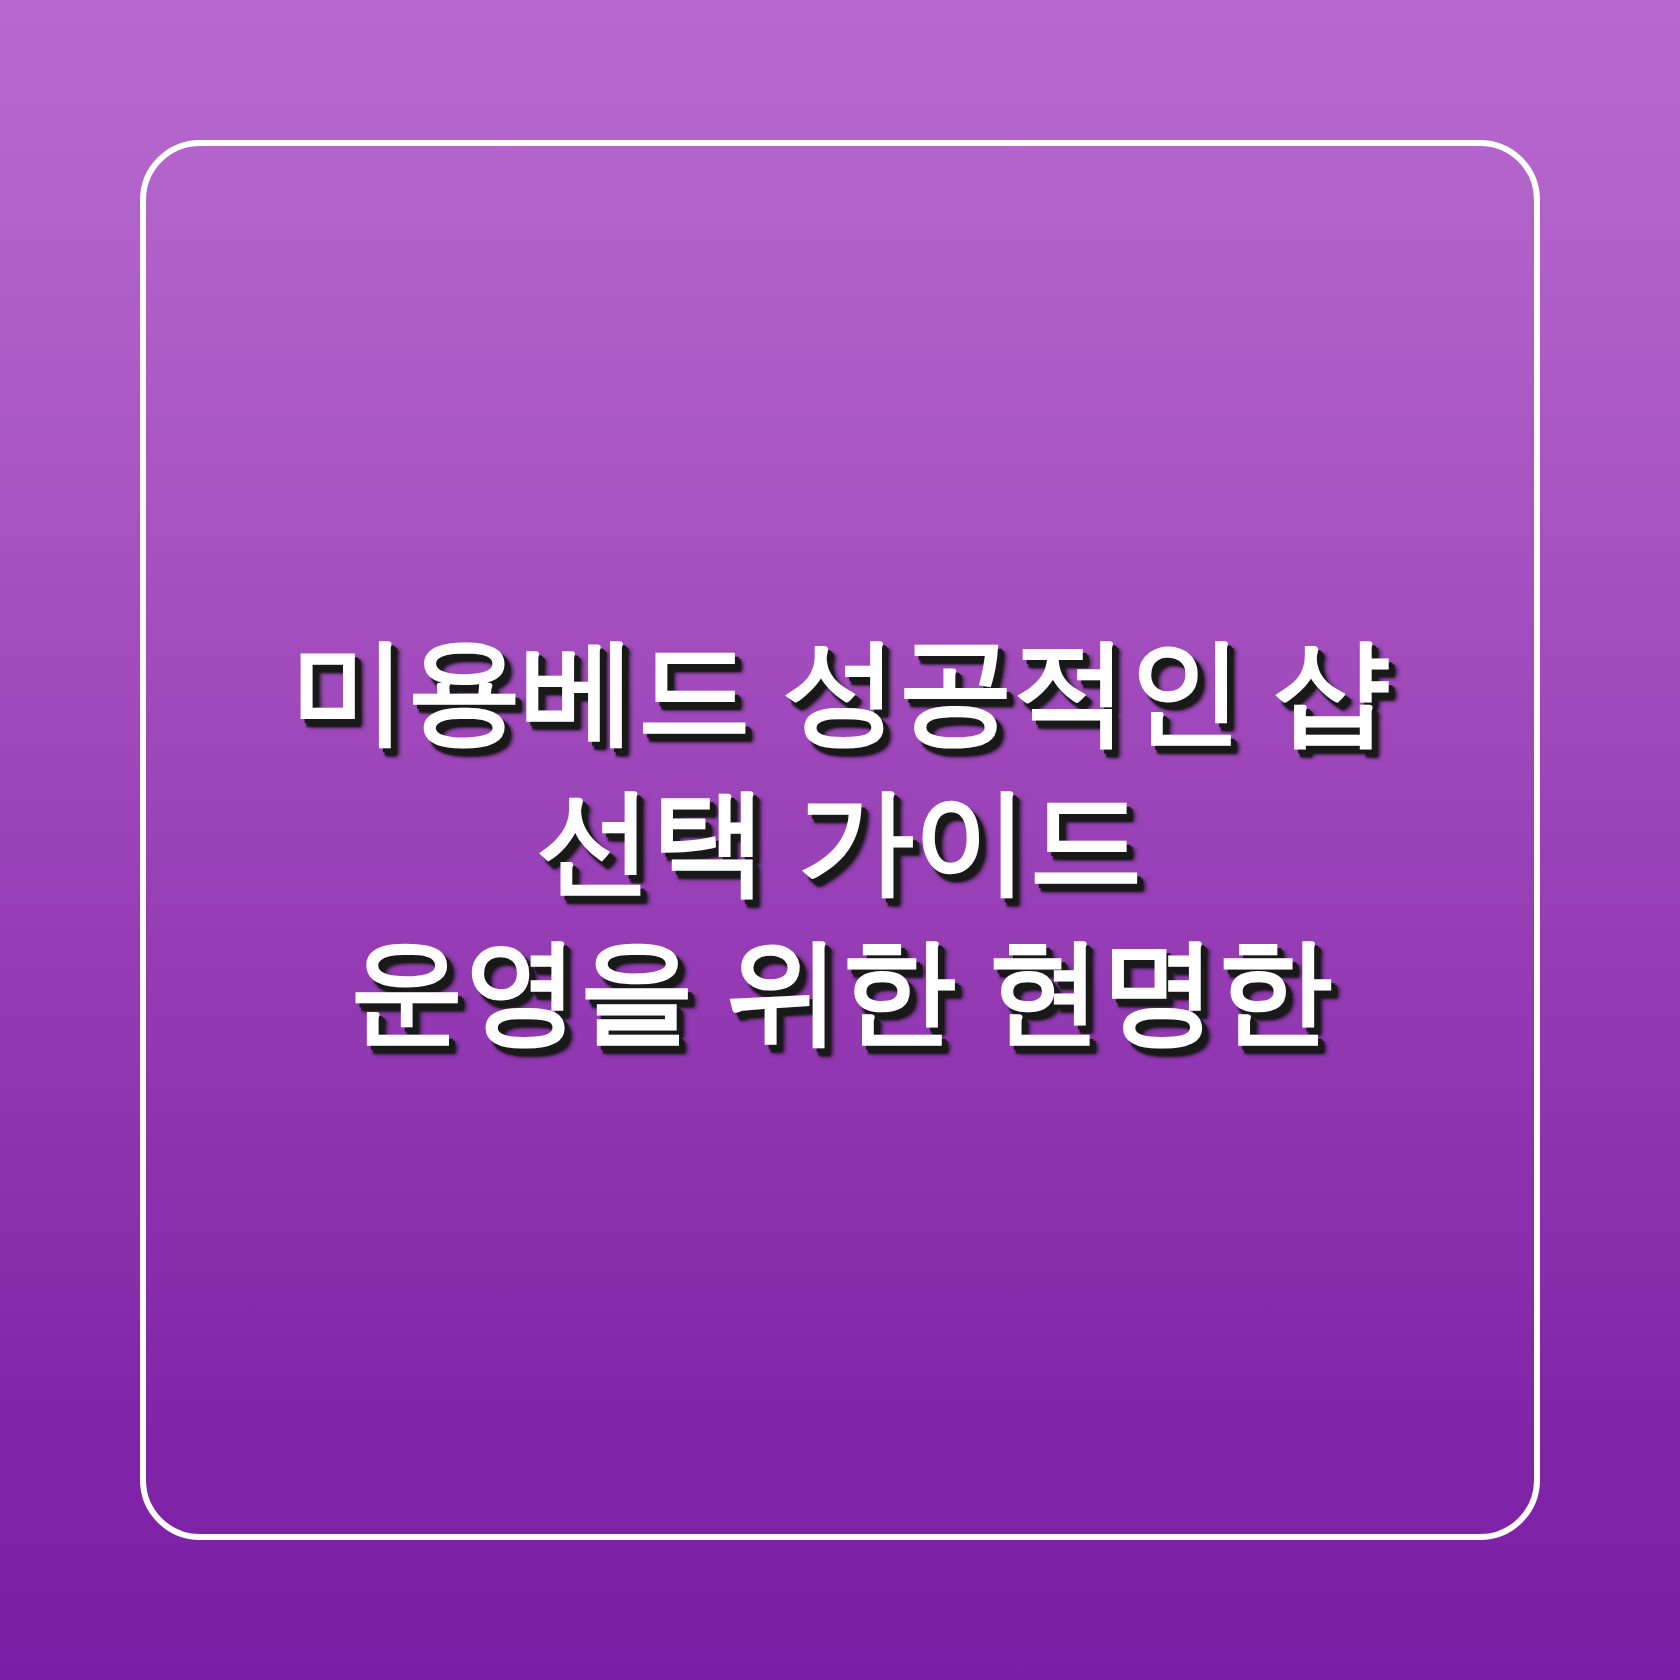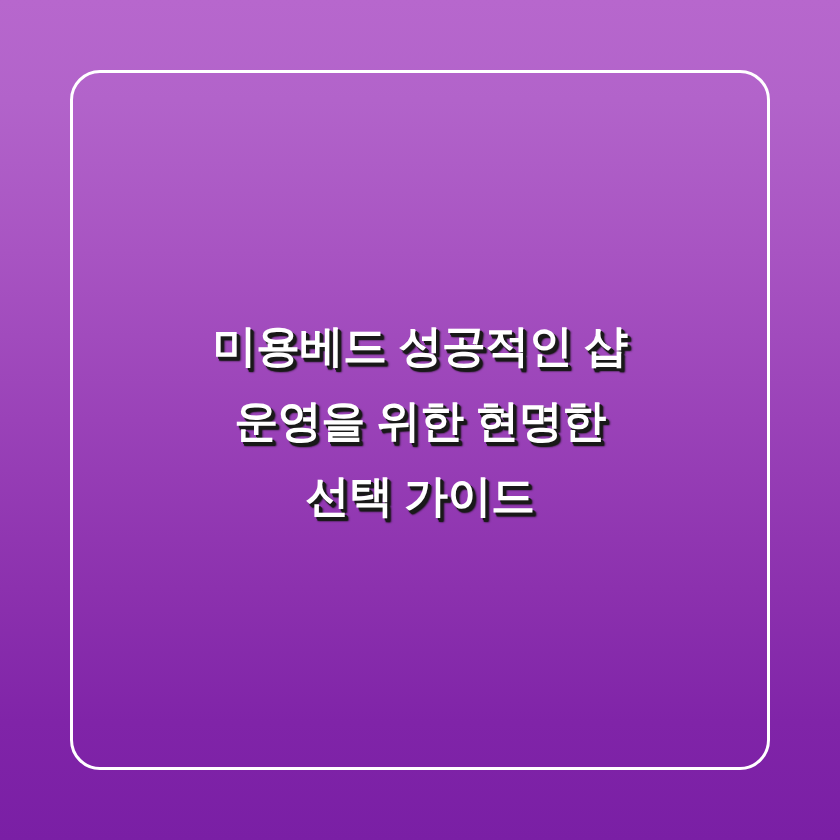--- a/index.html
+++ b/index.html
@@ -54,21 +54,21 @@
     justify-content: center;
     box-sizing: border-box;
     padding: 0 96px;
   }
 
   .headline-line {
     display: block;
     width: 100%;
     text-align: center;
     color: #ffffff;
-    font-size: 44px;
+    font-size: 58px;
     line-height: 75px;
     font-weight: 700;
     letter-spacing: -0.5px;
     white-space: nowrap;
     text-shadow:
        3px 3px 0 #191919,
        3px 4px 1px #191919,
        4px 4px 2px rgba(15, 15, 15, 0.85),
        2px 2px 0 #191919;
   }
@@ -77,18 +77,18 @@
 <body>
 
 <div id="thumbnail-card">
 
   <div id="card-frame"></div>
 
   <div id="headline-block">
 
     <span class="headline-line">미용베드 성공적인 샵</span>
 
+    <span class="headline-line">선택 가이드</span>
+
     <span class="headline-line">운영을 위한 현명한</span>
-
-    <span class="headline-line">선택 가이드</span>
 
   </div>
 </div>
 
 </body></html>

